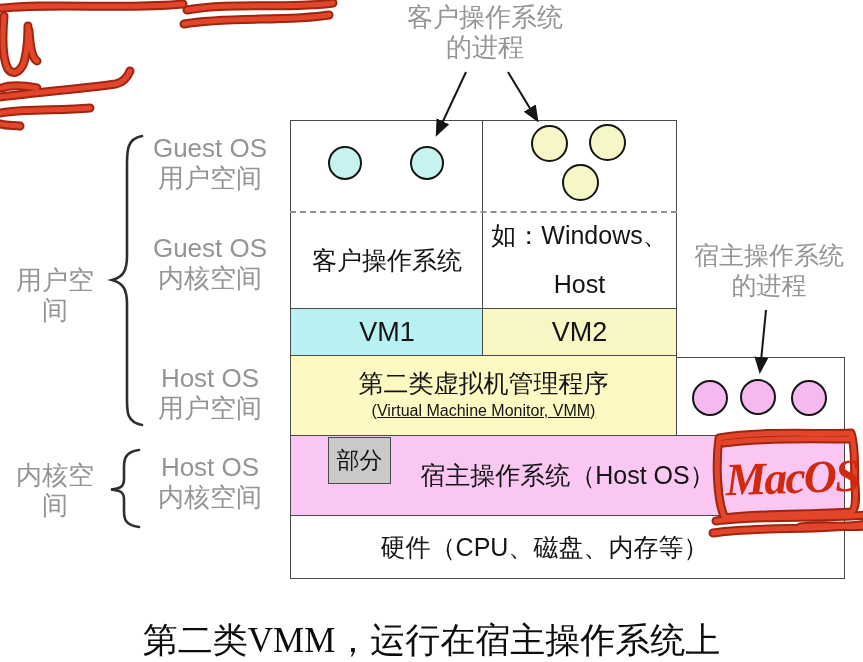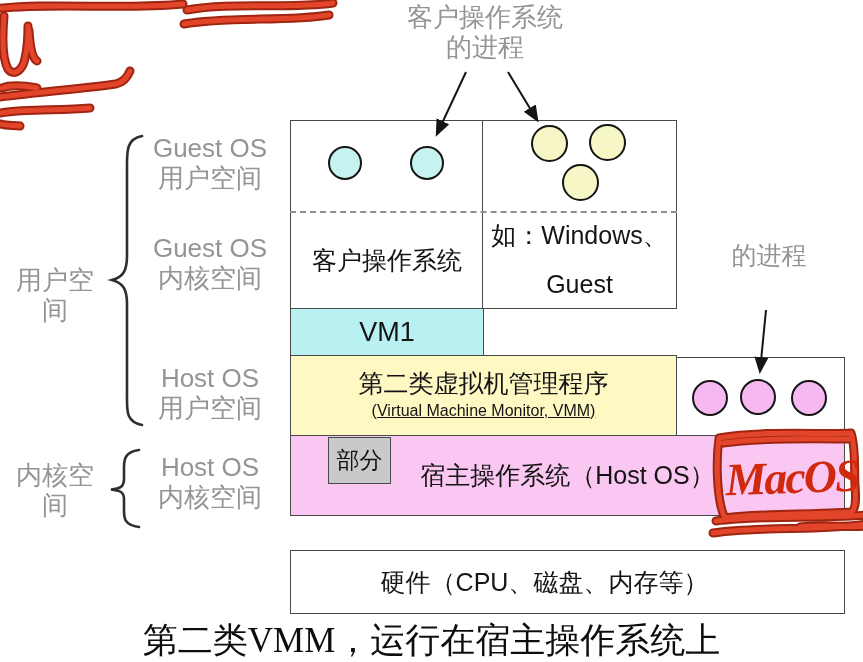--- a/index.html
+++ b/index.html
@@ -48,59 +48,63 @@
 
   <div class="cell no-bottom" style="left:290px;top:120px;width:194px;height:92px;"></div>
   <div class="cell no-bottom" style="left:482px;top:120px;width:195px;height:92px;"></div>
   <div class="dashed-sep"></div>
 
   <div class="cell no-top cell-big" style="left:290px;top:212px;width:194px;height:97px;">
     <span>客户操作系统</span>
   </div>
   <div class="cell no-top cell-big" style="left:482px;top:212px;width:195px;height:97px;gap:16px;">
     <span>如：Windows、</span>
-    <span>Guest</span>
+    <span>Host</span>
   </div>
 
   <div class="cell vm-label" style="left:290px;top:308px;width:194px;height:48px;background:#b9f1f3;">
     <span>VM1</span>
+  </div>
+  <div class="cell vm-label" style="left:482px;top:308px;width:195px;height:48px;background:#f8f6c2;">
+    <span>VM2</span>
   </div>
 
   <div class="cell" style="left:290px;top:355px;width:387px;height:81px;background:#fef9c3;">
     <span class="vmm-l1">第二类虚拟机管理程序</span>
     <span class="vmm-l2">(Virtual Machine Monitor, VMM)</span>
   </div>
 
   <div class="cell" style="left:676px;top:357px;width:169px;height:79px;"></div>
 
   <div class="cell cell-big" style="left:290px;top:435px;width:555px;height:81px;background:#fac7f2;justify-content:center;">
     <span>宿主操作系统（Host OS）</span>
   </div>
   <div class="cell partial-box" style="left:328px;top:437px;width:63px;height:47px;">
     <span>部分</span>
   </div>
 
-  <div class="cell cell-big" style="left:290px;top:515px;width:555px;height:64px;padding-right:46px;margin-top:35px;">
+  <div class="cell cell-big" style="left:290px;top:515px;width:555px;height:64px;padding-right:46px;">
     <span>硬件（CPU、磁盘、内存等）</span>
   </div>
 
   <div class="circle cyan-c" style="left:328px;top:146px;width:34px;height:34px;"></div>
   <div class="circle cyan-c" style="left:410px;top:146px;width:34px;height:34px;"></div>
   <div class="circle yellow-c" style="left:531px;top:125px;width:37px;height:37px;"></div>
   <div class="circle yellow-c" style="left:589px;top:124px;width:37px;height:37px;"></div>
   <div class="circle yellow-c" style="left:562px;top:164px;width:37px;height:37px;"></div>
   <div class="circle pink-c" style="left:692px;top:380px;width:36px;height:36px;"></div>
   <div class="circle pink-c" style="left:740px;top:379px;width:36px;height:36px;"></div>
   <div class="circle pink-c" style="left:791px;top:380px;width:36px;height:36px;"></div>
 
   <div class="gray-label two-line" style="left:395px;top:2px;width:180px;">
     <span>客户操作系统</span>
     <span>的进程</span>
   </div>
   <div class="gray-label two-line" style="left:690px;top:240px;width:158px;font-size:25px;">
+    <span>宿主操作系统</span>
     <span>的进程</span>
   </div>
 
   <div class="gray-label two-line" style="left:145px;top:133px;width:130px;">
     <span>Guest OS</span>
     <span>用户空间</span>
   </div>
   <div class="gray-label two-line" style="left:145px;top:233px;width:130px;">
     <span>Guest OS</span>
     <span>内核空间</span>

